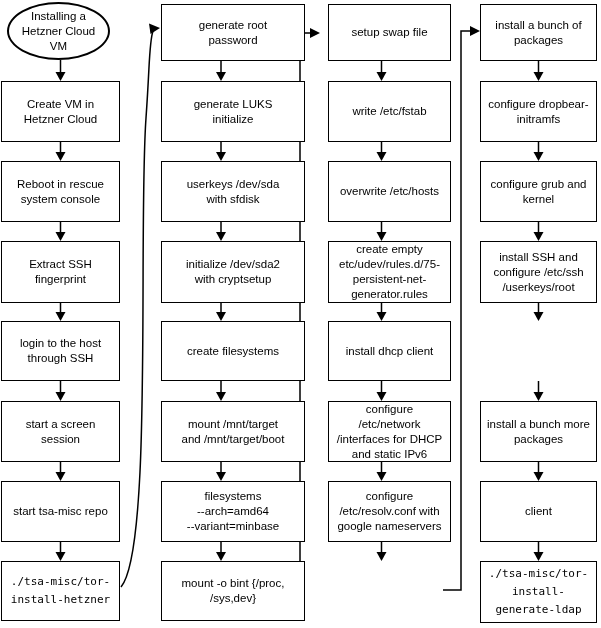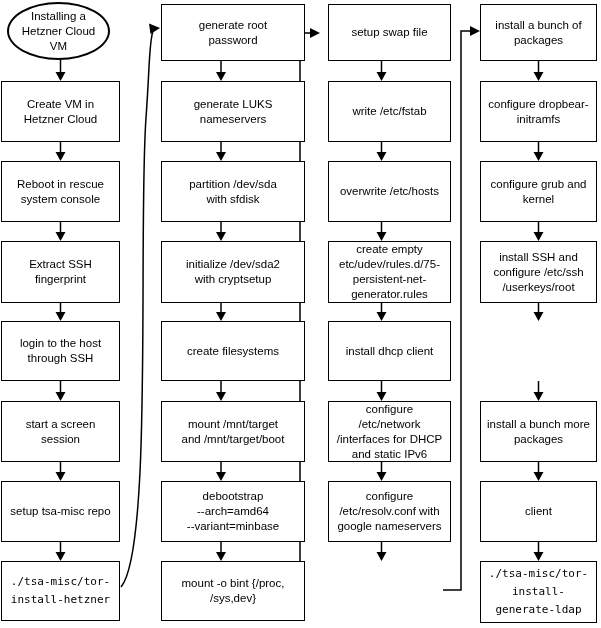--- a/index.html
+++ b/index.html
@@ -148,52 +148,52 @@
   </div>
   <div class="node c1 r5">
     <span class="lbl">login to the host
 through SSH</span>
   </div>
   <div class="node c1 r6">
     <span class="lbl">start a screen
 session</span>
   </div>
   <div class="node c1 r7">
-    <span class="lbl">setup tsa-misc repo</span>
+    <span class="lbl">start tsa-misc repo</span>
   </div>
   <div class="node c1 r8 mono">
     <span class="lbl">./tsa-misc/tor-
 install-hetzner</span>
   </div>
 
   <div class="node c2 r1">
     <span class="lbl">generate root
 password</span>
   </div>
   <div class="node c2 r2">
     <span class="lbl">generate LUKS
-nameservers</span>
+initialize</span>
   </div>
   <div class="node c2 r3">
-    <span class="lbl">partition /dev/sda
+    <span class="lbl">userkeys /dev/sda
 with sfdisk</span>
   </div>
   <div class="node c2 r4">
     <span class="lbl">initialize /dev/sda2
 with cryptsetup</span>
   </div>
   <div class="node c2 r5">
     <span class="lbl">create filesystems</span>
   </div>
   <div class="node c2 r6">
     <span class="lbl">mount /mnt/target
 and /mnt/target/boot</span>
   </div>
   <div class="node c2 r7">
-    <span class="lbl">debootstrap
+    <span class="lbl">filesystems
 --arch=amd64
 --variant=minbase</span>
   </div>
   <div class="node c2 r8">
     <span class="lbl">mount -o bint {/proc,
 /sys,dev}</span>
   </div>
 
   <div class="node c3 r1">
     <span class="lbl">setup swap file</span>

